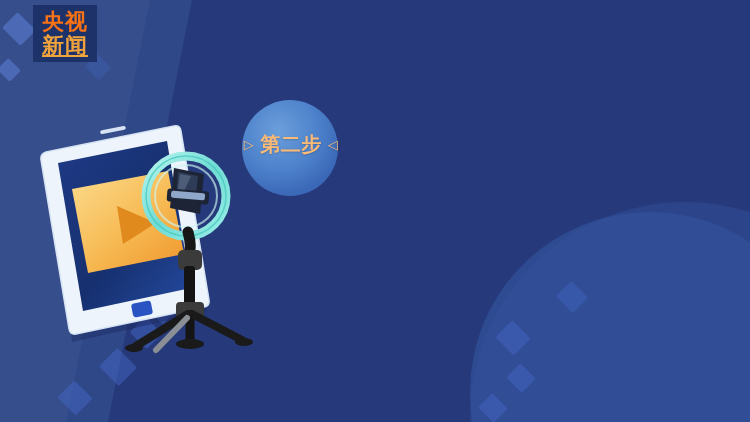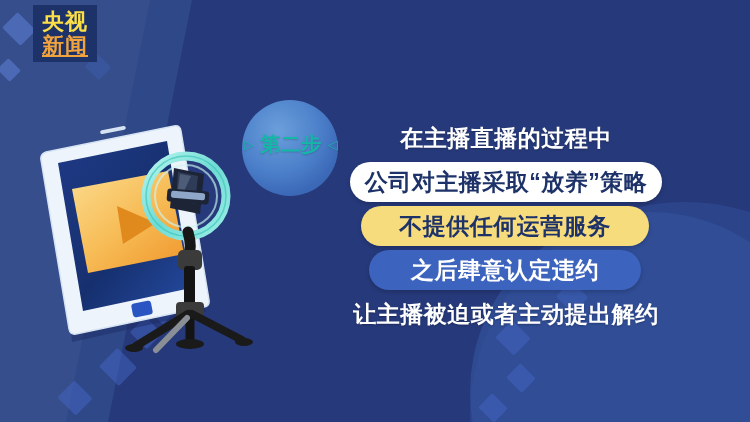--- a/index.html
+++ b/index.html
@@ -88,35 +88,35 @@
     flex-direction: column;
     align-items: center;
     justify-content: center;
     line-height: 1;
   }
   .logo-line1, .logo-line2 {
     font-size: 22px;
     font-weight: 700;
     letter-spacing: 1px;
   }
-  .logo-line1 { color: #fde047; margin-bottom: 2px; }
+  .logo-line1 { color: #f97316; margin-bottom: 2px; }
   .logo-line2 { color: #f0a33c; text-decoration: underline; }
 
   
   .illus { position: absolute; left: 28px; top: 104px; width: 230px; height: 250px; }
   .illus svg { display: block; }
 
   
   .step-label {
     position: absolute;
     left: 236px;
     top: 131px;
     width: 110px;
     text-align: center;
-    color: #14b8a6;
+    color: #fdba74;
     font-size: 20px;
     font-weight: 700;
     letter-spacing: .5px;
     text-shadow: 0 1px 2px rgba(0,0,0,.18);
   }
   .step-label .tri { font-size: 13px; vertical-align: 2px; }
 
   .lines {
     position: absolute;
     left: 350px;
@@ -256,21 +256,14 @@
     </svg>
   </div>
 
   <div class="step-label" style="z-index: 2;">
     <span class="tri">▷</span>
     <span>第二步</span>
     <span class="tri">◁</span>
   </div>
   <div class="step-circle" style="z-index:-0;"></div>
 
-  <div class="lines">
-    <div class="line plain">在主播直播的过程中</div>
-    <div class="line pill-white">公司对主播采取“放养”策略</div>
-    <div class="line pill-yellow">不提供任何运营服务</div>
-    <div class="line pill-blue">之后肆意认定违约</div>
-    <div class="line plain last">让主播被迫或者主动提出解约</div>
-  </div>
 
 </div>
 
 </body></html>

